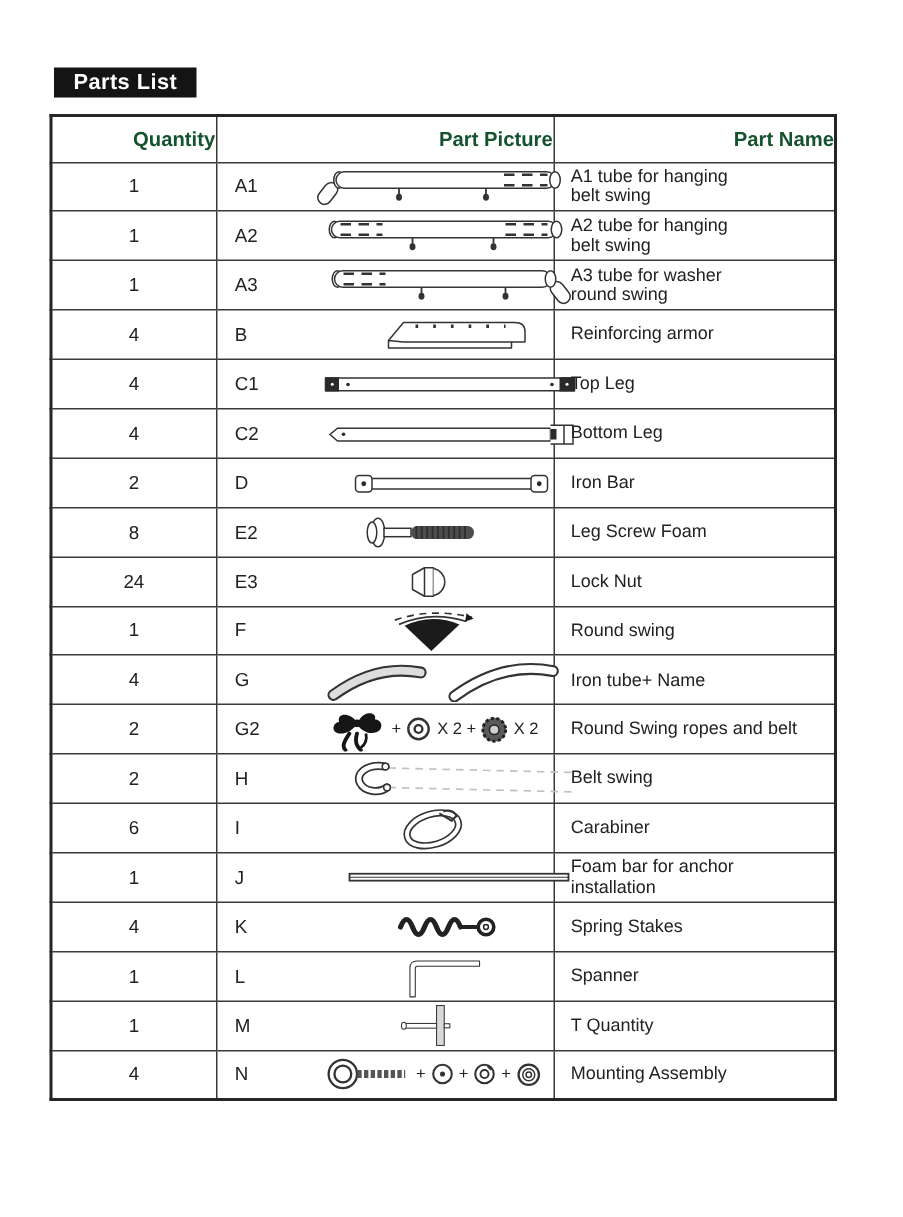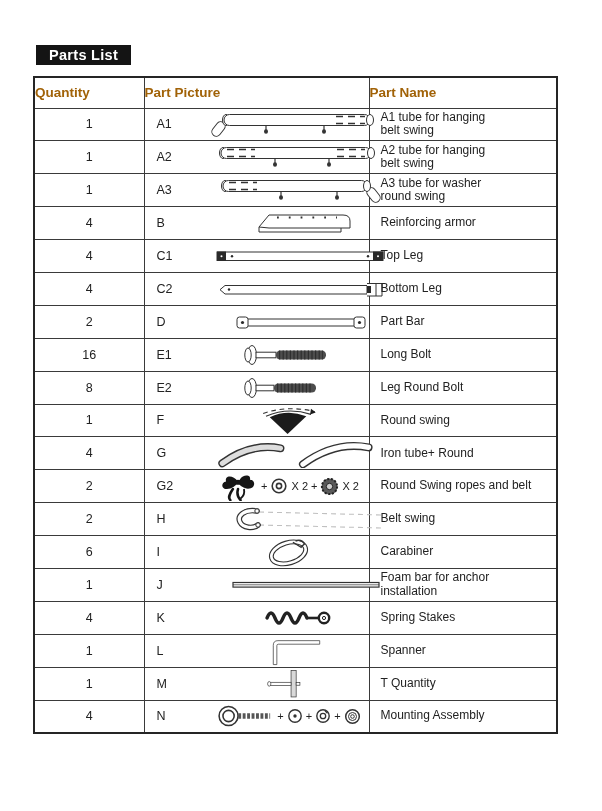--- a/index.html
+++ b/index.html
@@ -16,22 +16,22 @@
     letter-spacing:0.3px;
     text-align:center;
   }
   table.parts {
     position:absolute; left:33px; top:76px;
     width:523px; border-collapse:collapse; table-layout:fixed;
     border:2px solid #252525;
   }
   table.parts th, table.parts td { border:1.5px solid #3a3a3a; }
   table.parts th {
-    height:31px; font-size:13.5px; font-weight:bold; color:#a16207;
-    text-align:left; vertical-align:middle;
+    height:31px; font-size:13.5px; font-weight:bold; color:#14532d;
+    text-align:right; vertical-align:middle;
   }
   tbody tr { height:32.9px; }
   td.qty { text-align:center; font-size:12.5px; vertical-align:middle; }
   td.pic { padding:0; vertical-align:middle; }
   .picwrap { display:flex; align-items:center; padding-left:12px;gap:16px; }
   .code { flex:0 0 36px; font-size:12.5px; }
   .art { flex:1; display:flex; align-items:center; justify-content:center; gap:3px; }
   .plbl { font-size:11px; color:#222; white-space:nowrap; }
   td.name {
     font-size:12px; line-height:13.5px; padding-left:11px; padding-right:16px;
@@ -201,61 +201,59 @@
         <svg width="182" height="22" viewBox="0 0 182 22">
           <rect x="34" y="8" width="116" height="7" fill="#fff" stroke="#333"></rect>
           <rect x="28" y="6" width="11" height="11" rx="2.5" fill="#fff" stroke="#333"></rect>
                 <circle cx="33.5" cy="11.5" r="1.6" fill="#2a2a2a"></circle>
           <rect x="145" y="6" width="11" height="11" rx="2.5" fill="#fff" stroke="#333"></rect>
                 <circle cx="150.5" cy="11.5" r="1.6" fill="#2a2a2a"></circle>
         </svg>
       </span>
           </div>
         </td>
-    <td class="name">Part Bar</td>
-  </tr>
-
-  <tr>
-    <td class="qty">16</td>
-    <td class="pic">
-          <div class="picwrap">
-      <span class="code">E1</span>
-      <span class="art">
-        <svg width="120" height="26" viewBox="0 0 120 26">
-          <ellipse cx="23" cy="13" rx="4.5" ry="9.5" fill="#fff" stroke="#333"></ellipse>
-          <ellipse cx="19" cy="13" rx="3.2" ry="7" fill="#fff" stroke="#333"></ellipse>
-          <rect x="27" y="10.2" width="20" height="5.6" fill="#fff" stroke="#333"></rect>
-          <rect x="47" y="8.6" width="50" height="8.8" rx="4.2" fill="#4d4d4d"></rect>
-          <line x1="50" y1="13" x2="94" y2="13" stroke="#2e2e2e" stroke-width="8.8" stroke-dasharray="1.2 2.4"></line>
-        </svg>
-      </span>
-          </div>
-        </td>
-    <td class="name">Long Bolt</td>
-  </tr>
+    <td class="name">Iron Bar</td>
+  </tr>
+
 
   <tr>
     <td class="qty">8</td>
     <td class="pic">
           <div class="picwrap">
       <span class="code">E2</span>
       <span class="art">
         <svg width="120" height="26" viewBox="0 0 120 26">
           <ellipse cx="23" cy="13" rx="4.5" ry="9.5" fill="#fff" stroke="#333"></ellipse>
           <ellipse cx="19" cy="13" rx="3.2" ry="7" fill="#fff" stroke="#333"></ellipse>
           <rect x="27" y="10.2" width="18" height="5.6" fill="#fff" stroke="#333"></rect>
           <rect x="45" y="8.6" width="42" height="8.8" rx="4.2" fill="#4d4d4d"></rect>
           <line x1="48" y1="13" x2="84" y2="13" stroke="#2e2e2e" stroke-width="8.8" stroke-dasharray="1.2 2.4"></line>
         </svg>
       </span>
           </div>
         </td>
-    <td class="name">Leg Round Bolt</td>
-  </tr>
-
+    <td class="name">Leg Screw Foam</td>
+  </tr>
+
+  <tr>
+    <td class="qty">24</td>
+    <td class="pic">
+          <div class="picwrap">
+      <span class="code">E3</span>
+      <span class="art">
+        <svg width="60" height="28" viewBox="0 0 60 28">
+          <path d="M16,9 L24,4.5 L30,4.5 L30,23.5 L24,23.5 L16,19 Z" fill="#fff" stroke="#333" stroke-linejoin="round"></path>
+          <line x1="24" y1="4.5" x2="24" y2="23.5" stroke="#333"></line>
+          <path d="M30,5 A9.5,9.2 0 0 1 30,23" fill="#fff" stroke="#333"></path>
+        </svg>
+      </span>
+          </div>
+        </td>
+    <td class="name">Lock Nut</td>
+  </tr>
 
 
   <tr>
     <td class="qty">1</td>
     <td class="pic">
           <div class="picwrap">
       <span class="code">F</span>
       <span class="art">
         <svg width="113" height="30" viewBox="0 0 120 32">
           <path d="M59,31 L40,13 Q59,4 79,12 Z" fill="#1b1b1b"></path>
@@ -277,21 +275,21 @@
       <span class="art">
         <svg width="171" height="30" viewBox="0 0 182 32">
           <path d="M14,27 Q44,5 76,11" stroke="#333" stroke-width="8.5" fill="none" stroke-linecap="round"></path>
           <path d="M14,27 Q44,5 76,11" stroke="#dddddd" stroke-width="5.5" fill="none" stroke-linecap="round"></path>
           <path d="M100,28 Q134,3 170,10" stroke="#333" stroke-width="8.5" fill="none" stroke-linecap="round"></path>
           <path d="M100,28 Q134,3 170,10" stroke="#ffffff" stroke-width="5.5" fill="none" stroke-linecap="round"></path>
         </svg>
       </span>
           </div>
         </td>
-    <td class="name">Iron tube+ Round</td>
+    <td class="name">Iron tube+ Name</td>
   </tr>
 
   <tr>
     <td class="qty">2</td>
     <td class="pic">
           <div class="picwrap">
       <span class="code">G2</span>
       <span class="art">
         <svg width="40" height="29" viewBox="0 0 46 34">
           <path d="M23,11 C17,3 7,4 9,11 C3,12 3,20 10,20 C16,20 20,16 23,13 C26,17 32,21 38,19 C44,17 43,9 37,9 C39,3 29,2 25,9 Z" fill="#161616"></path>

